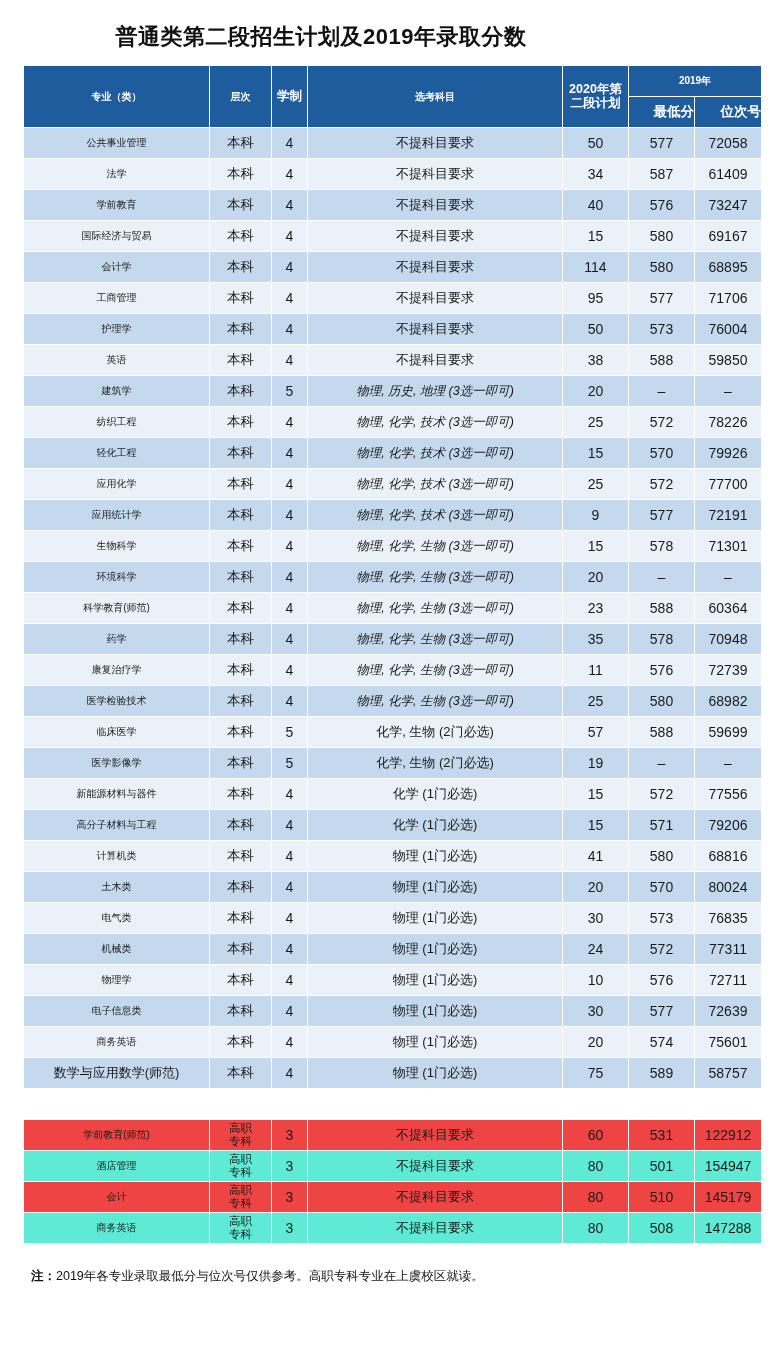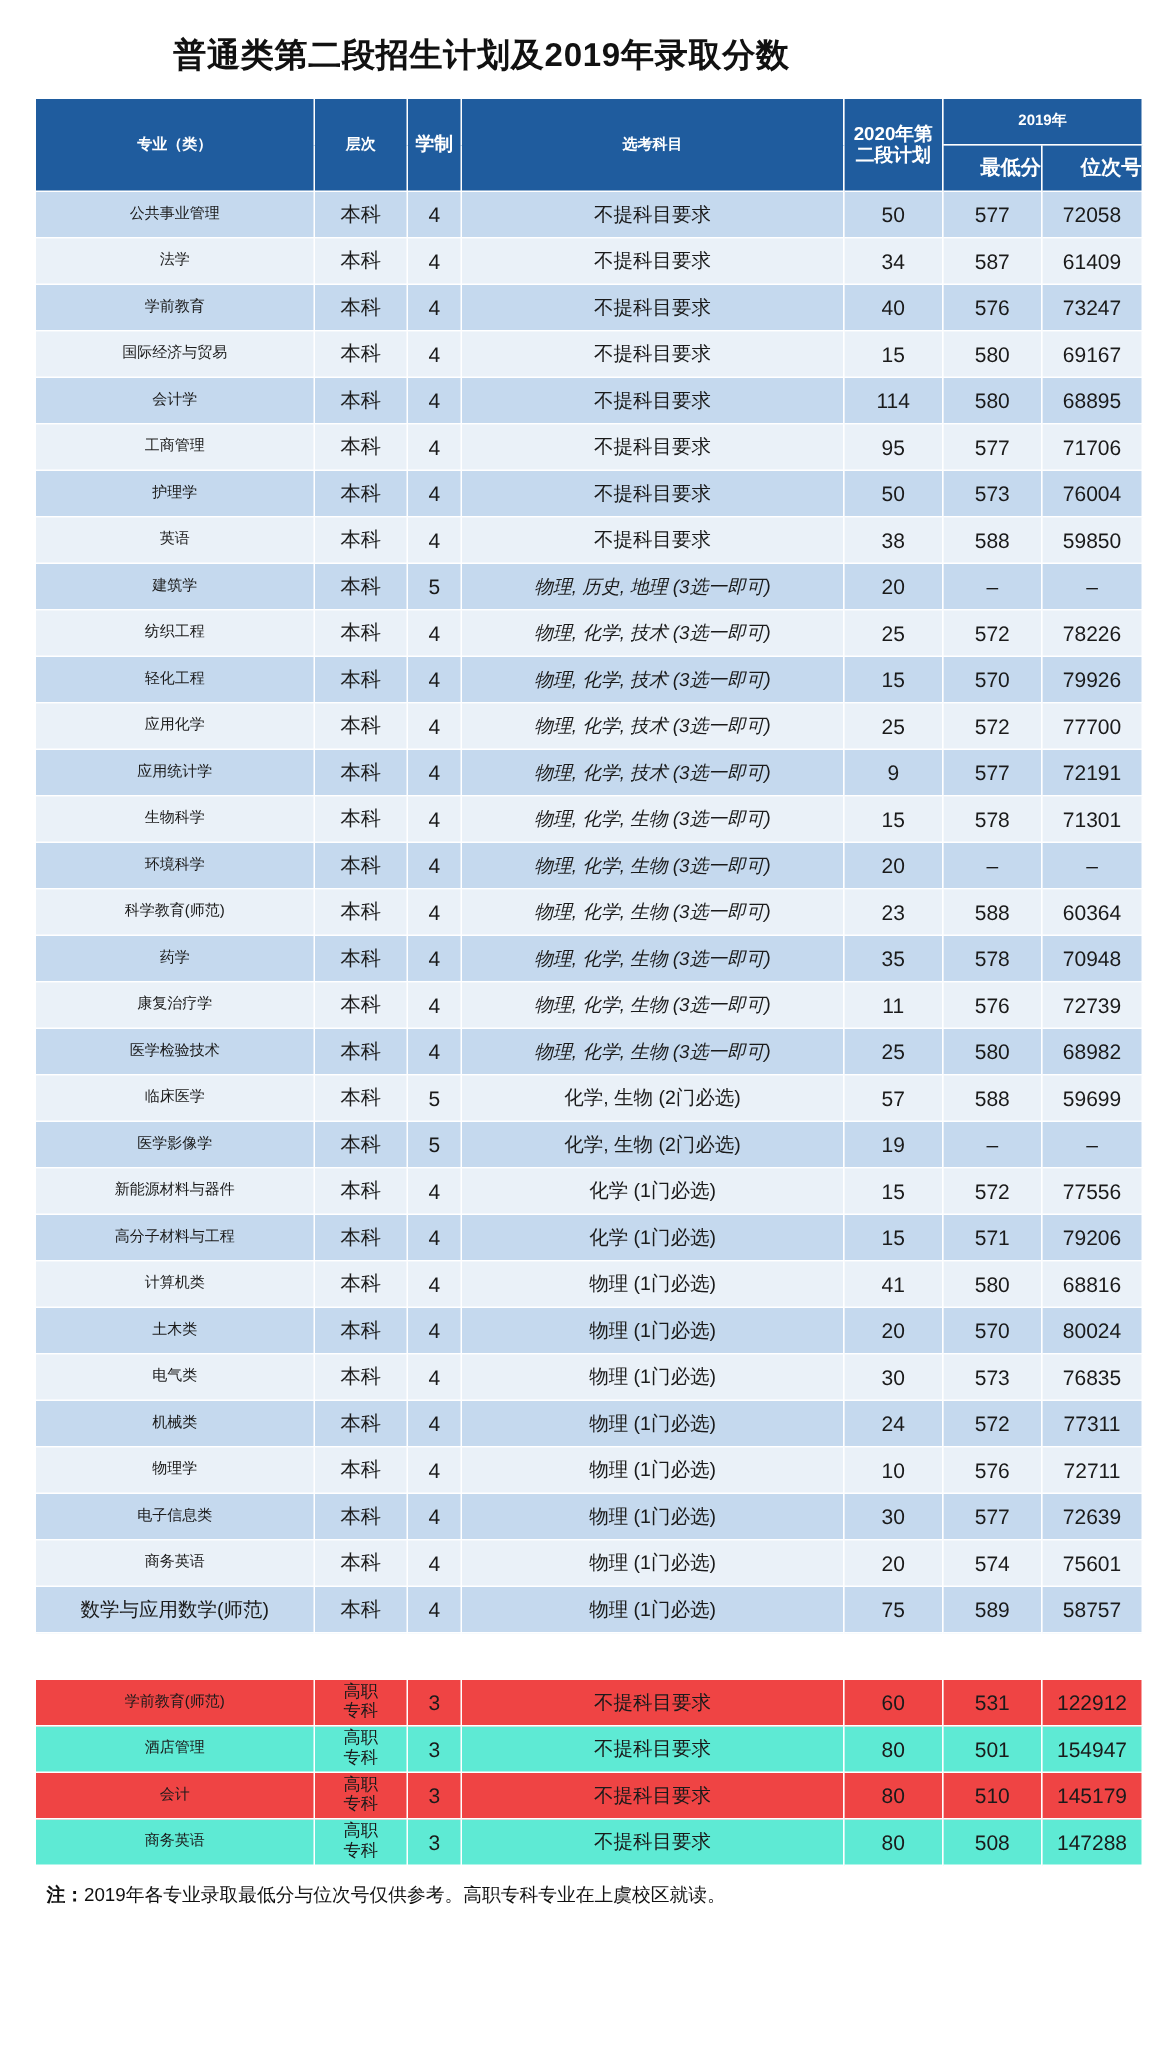--- a/index.html
+++ b/index.html
@@ -84,21 +84,21 @@
   td.num { font-size: 14px; }
 
   .gap-row td {
     background: #ffffff;
     height: 10px;
     border: none;
   }
   .note {
     font-size: 12.5px;
     color: #111;
-    padding-top: 11px;
+    padding-top: 24px;
     padding-left: 8px;
   }
   .note .n-label { font-weight: bold; }
 </style>
 </head>
 <body>
 
 <div class="page">
 
   <div class="title">普通类第二段招生计划及2019年录取分数</div>

